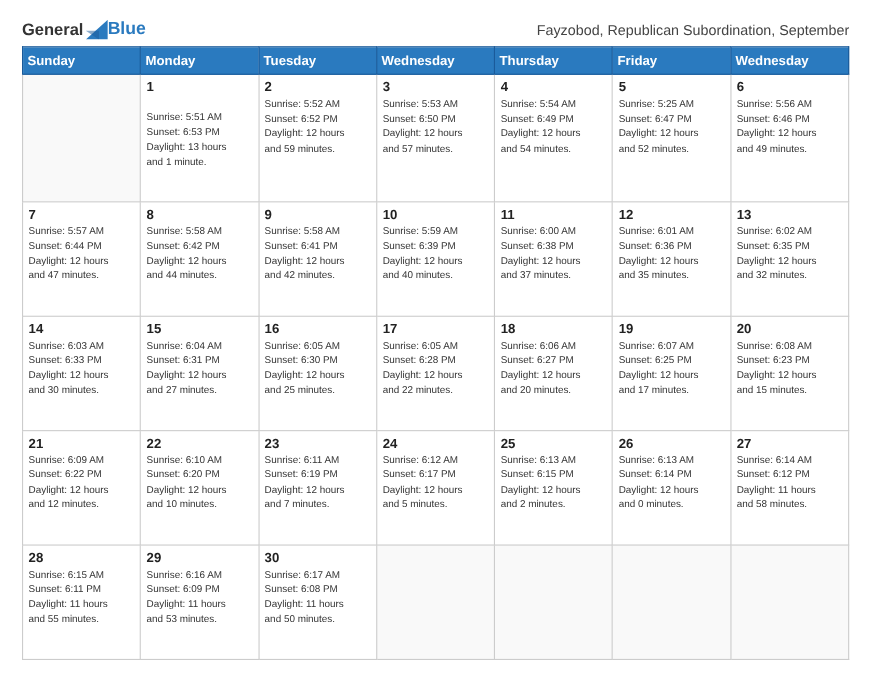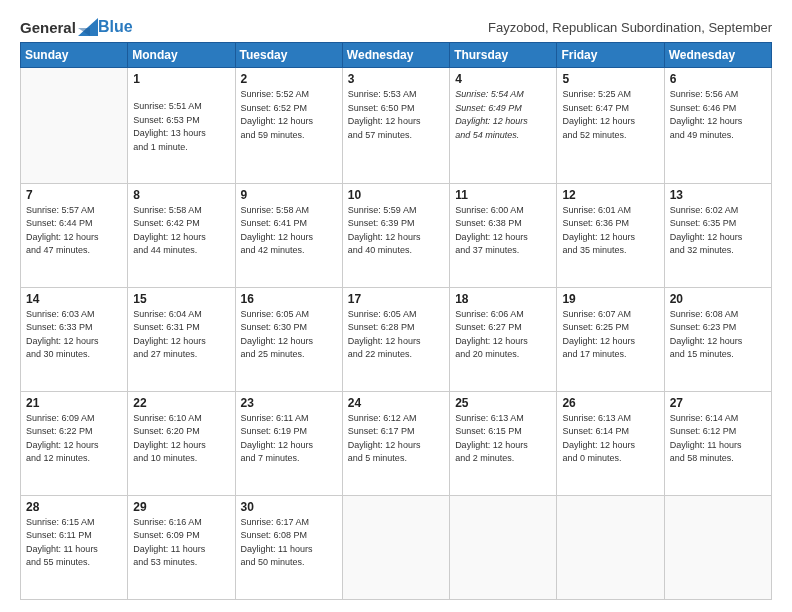--- a/index.html
+++ b/index.html
@@ -139,21 +139,21 @@
           </td>
           <td>
             <span class="day-number">3</span>
             <div class="day-info" style="white-space: pre-line;">Sunrise: 5:53 AM
 Sunset: 6:50 PM
 Daylight: 12 hours
 and 57 minutes.</div>
           </td>
           <td>
             <span class="day-number">4</span>
-            <div class="day-info" style="white-space: pre-line; font-style: italic;">Sunrise: 5:54 AM
+            <div class="day-info" style="white-space: pre-line;">Sunrise: 5:54 AM
 Sunset: 6:49 PM
 Daylight: 12 hours
 and 54 minutes.</div>
           </td>
           <td>
             <span class="day-number">5</span>
             <div class="day-info" style="white-space: pre-line;">Sunrise: 5:25 AM
 Sunset: 6:47 PM
 Daylight: 12 hours
 and 52 minutes.</div>

